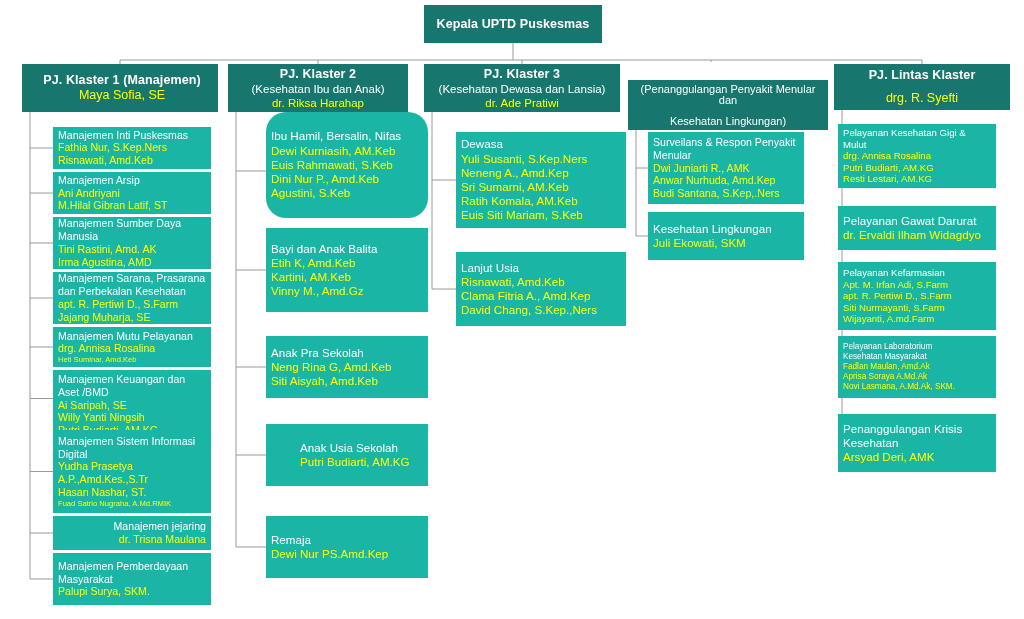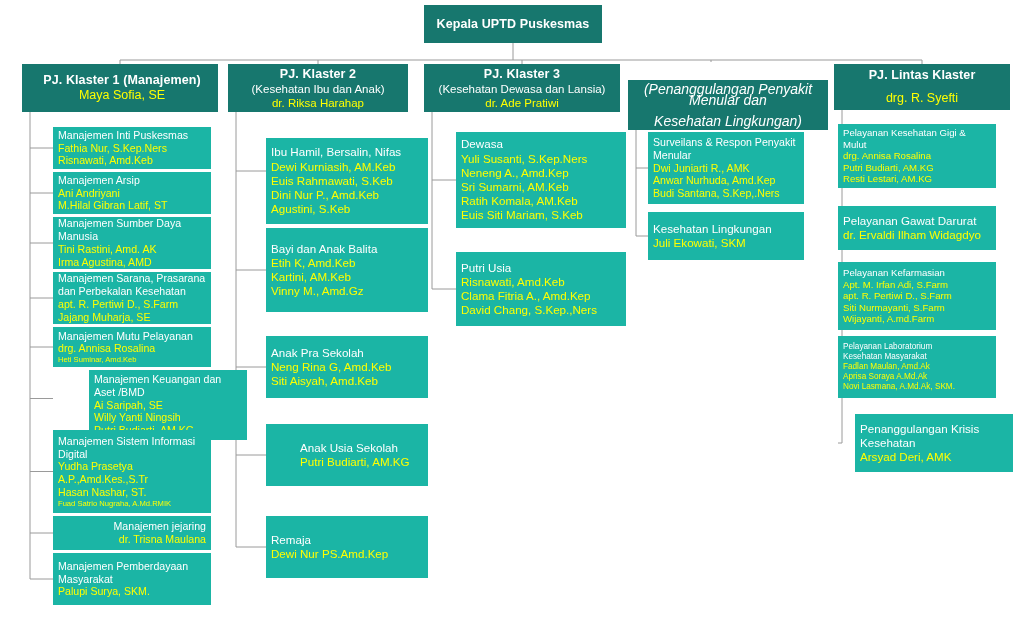--- a/index.html
+++ b/index.html
@@ -14,21 +14,21 @@
   .node{position:absolute;box-sizing:border-box;}
 
   
   .hdr{
     background:#17776E;color:#ffffff;text-align:center;
     display:flex;flex-direction:column;justify-content:center;align-items:center;
     padding:2px 4px;
   }
   .hdr .t1{font-weight:bold;font-size:12.5px;line-height:15px;letter-spacing:.1px;}
   .hdr .t2{font-size:11.5px;line-height:14px;}
-  .hdr .t3{font-size:14px;line-height:11px;font-style:italic;}
+  .hdr .t3{font-size:11px;line-height:11px;}
   .hdr .nm{color:#FFFF00;font-size:11.5px;line-height:14px;}
   .hdr .nm.big{font-size:12.5px;line-height:15px;}
 
   
   .box{
     background:#1BB5A5;color:#ffffff;text-align:left;
     display:flex;flex-direction:column;justify-content:center;
     padding:2px 5px;overflow:hidden;
   }
   .box .ttl{color:#ffffff;}
@@ -81,21 +81,21 @@
       <line x1="842" y1="443" x2="838" y2="443" stroke="#9A9A9A" stroke-width="1"></line>
     </svg>
   <div id="nodes">
       <div class="node hdr" style="left: 424px; top: 5px; width: 178px; height: 38px;">
         <div class="t1">Kepala  UPTD Puskesmas</div>
       </div>
       <div class="node hdr" style="left: 22px; top: 64px; width: 196px; height: 48px; padding-left: 8px;">
         <div class="t1">PJ. Klaster 1  (Manajemen)</div>
         <div class="nm big">Maya Sofia, SE</div>
       </div>
-      <div class="node box fs-m" style="left: 53px; top: 127px; width: 158px; height: 42px;">
+      <div class="node box fs-m" style="left: 53px; top: 127px; width: 158px; height: 42px; justify-content: flex-end;">
         <div class="ttl">Manajemen  Inti Puskesmas</div>
         <div class="nm">Fathia Nur, S.Kep.Ners</div>
         <div class="nm">Risnawati, Amd.Keb</div>
       </div>
       <div class="node box fs-m" style="left: 53px; top: 172px; width: 158px; height: 42px;">
         <div class="ttl">Manajemen Arsip</div>
         <div class="nm">Ani Andriyani</div>
         <div class="nm">M.Hilal Gibran Latif, ST</div>
       </div>
       <div class="node box fs-m" style="left: 53px; top: 217px; width: 158px; height: 52px;">
@@ -108,21 +108,21 @@
         <div class="ttl">Manajemen Sarana, Prasarana</div>
         <div class="ttl">dan Perbekalan Kesehatan</div>
         <div class="nm">apt. R. Pertiwi D., S.Farm</div>
         <div class="nm">Jajang Muharja, SE</div>
       </div>
       <div class="node box fs-m" style="left: 53px; top: 327px; width: 158px; height: 40px;">
         <div class="ttl">Manajemen Mutu Pelayanan</div>
         <div class="nm">drg. Annisa Rosalina</div>
         <div class="nm tiny">Heti Suminar, Amd.Keb</div>
       </div>
-      <div class="node box fs-m" style="left: 53px; top: 370px; width: 158px; height: 70px; margin-left: 36px;">
+      <div class="node box fs-m" style="left: 53px; top: 370px; width: 158px; height: 70px;">
         <div class="ttl">Manajemen Keuangan dan</div>
         <div class="ttl">Aset /BMD</div>
         <div class="nm">Ai Saripah, SE</div>
         <div class="nm">Willy Yanti Ningsih</div>
         <div class="nm">Putri Budiarti, AM.KG</div>
       </div>
       <div class="node box fs-m" style="left: 53px; top: 430px; width: 158px; height: 83px;">
         <div class="ttl">Manajemen Sistem Informasi</div>
         <div class="ttl">Digital</div>
         <div class="nm">Yudha Prasetya</div>
@@ -137,21 +137,21 @@
       <div class="node box fs-m" style="left: 53px; top: 553px; width: 158px; height: 52px;">
         <div class="ttl">Manajemen Pemberdayaan</div>
         <div class="ttl">Masyarakat</div>
         <div class="nm">Palupi Surya, SKM.</div>
       </div>
       <div class="node hdr" style="left: 228px; top: 64px; width: 180px; height: 48px;">
         <div class="t1">PJ. Klaster 2</div>
         <div class="t2">(Kesehatan Ibu dan Anak)</div>
         <div class="nm">dr. Riksa Harahap</div>
       </div>
-      <div class="node box fs-l" style="left: 266px; top: 138px; width: 162px; height: 86px;">
+      <div class="node box fs-l" style="left: 266px; top: 112px; width: 162px; height: 106px; border-radius: 20px;">
         <div class="ttl">Ibu Hamil,  Bersalin, Nifas</div>
         <div class="nm">Dewi Kurniasih, AM.Keb</div>
         <div class="nm">Euis Rahmawati, S.Keb</div>
         <div class="nm">Dini Nur P., Amd.Keb</div>
         <div class="nm">Agustini, S.Keb</div>
       </div>
       <div class="node box fs-l" style="left: 266px; top: 228px; width: 162px; height: 84px;">
         <div class="ttl">Bayi dan Anak Balita</div>
         <div class="nm">Etih K, Amd.Keb</div>
         <div class="nm">Kartini, AM.Keb</div>
@@ -177,21 +177,21 @@
       </div>
       <div class="node box fs-l" style="left: 456px; top: 132px; width: 170px; height: 96px;">
         <div class="ttl">Dewasa</div>
         <div class="nm">Yuli Susanti, S.Kep.Ners</div>
         <div class="nm">Neneng A., Amd.Kep</div>
         <div class="nm">Sri Sumarni, AM.Keb</div>
         <div class="nm">Ratih Komala, AM.Keb</div>
         <div class="nm">Euis Siti Mariam, S.Keb</div>
       </div>
       <div class="node box fs-l" style="left: 456px; top: 252px; width: 170px; height: 74px;">
-        <div class="ttl">Putri Usia</div>
+        <div class="ttl">Lanjut Usia</div>
         <div class="nm">Risnawati, Amd.Keb</div>
         <div class="nm">Clama Fitria A., Amd.Kep</div>
         <div class="nm">David Chang, S.Kep.,Ners</div>
       </div>
       <div class="node hdr" style="left: 628px; top: 80px; width: 200px; height: 50px; gap: 10px;">
         <div class="t1">PJ. Klaster 4</div>
         <div class="t3">(Penanggulangan  Penyakit Menular dan</div>
         <div class="t3">Kesehatan Lingkungan)</div>
         <div class="nm big">dr. Yoghi Prawira</div>
       </div>
@@ -227,19 +227,19 @@
         <div class="nm">Siti  Nurmayanti, S.Farm</div>
         <div class="nm">Wijayanti, A.md.Farm</div>
       </div>
       <div class="node box fs-xs" style="left: 838px; top: 336px; width: 158px; height: 62px;">
         <div class="ttl">Pelayanan Laboratorium</div>
         <div class="ttl">Kesehatan Masyarakat</div>
         <div class="nm">Fadlan Maulan, Amd.Ak</div>
         <div class="nm">Aprisa Soraya A.Md.Ak</div>
         <div class="nm">Novi Lasmana, A.Md.Ak, SKM.</div>
       </div>
-      <div class="node box fs-l" style="left: 838px; top: 414px; width: 158px; height: 58px; margin-left: 17px;">
+      <div class="node box fs-l" style="left: 838px; top: 414px; width: 158px; height: 58px;">
         <div class="ttl">Penanggulangan Krisis</div>
         <div class="ttl">Kesehatan</div>
         <div class="nm">Arsyad Deri, AMK</div>
       </div>
     </div>
 </div>
 
 </body></html>

